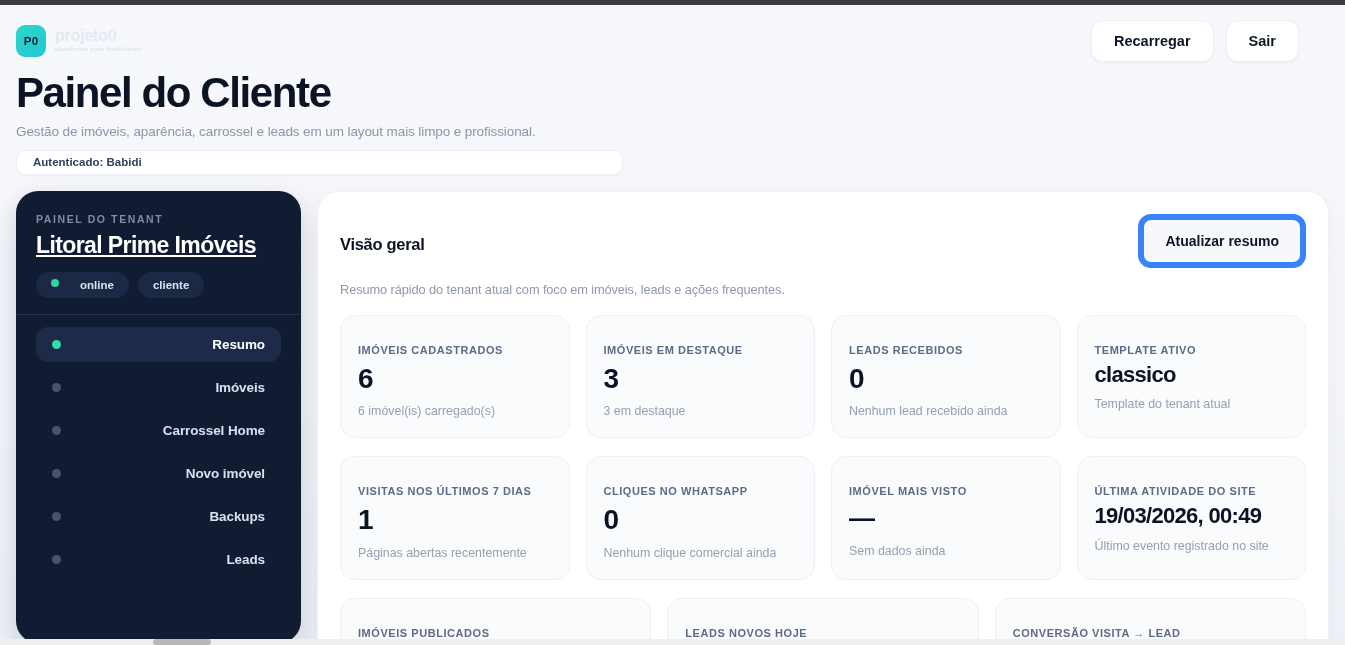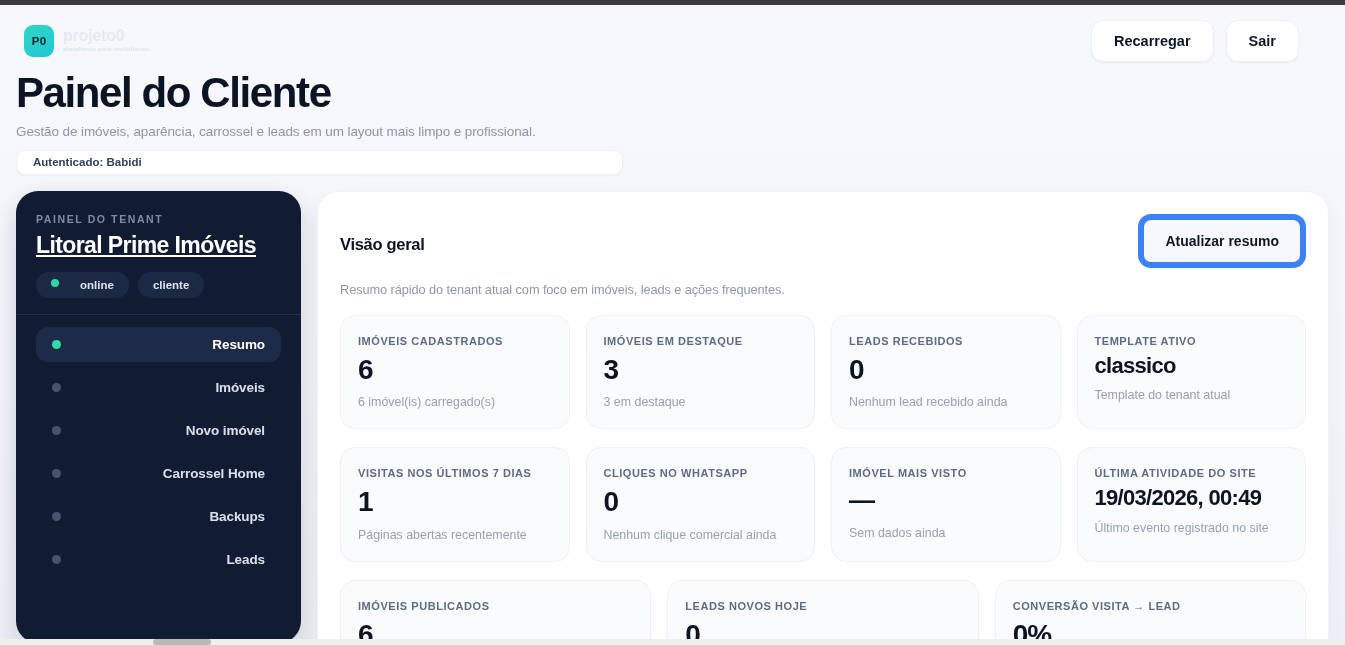--- a/index.html
+++ b/index.html
@@ -34,21 +34,21 @@
     height: 635px;
     background: linear-gradient(180deg, #f7f8fc 0%, #f4f6fb 60%, #eef1f7 100%);
     overflow: hidden;
   }
 
   
   .topbar {
     display: flex;
     align-items: center;
     justify-content: space-between;
-    padding: 13px 46px 0 24px;
+    padding: 13px 46px 0 16px;
     height: 58px;
   }
 
   .brand {
     display: flex;
     align-items: center;
     gap: 9px;
   }
 
   .brand-badge {
@@ -287,21 +287,21 @@
   }
 
   .cards.trio {
     grid-template-columns: repeat(3, 1fr);
   }
 
   .card {
     background: #fafbfd;
     border: 1px solid #eef0f5;
     border-radius: 15px;
-    padding: 19px 17px 18px 17px;
+    padding: 28px 17px 18px 17px;
   }
 
   .card-label {
     font-size: 11px;
     font-weight: 800;
     letter-spacing: .55px;
     color: #5c6b86;
     text-transform: uppercase;
   }
 
@@ -390,25 +390,25 @@
         <div class="nav-item active">
           <span class="nav-dot"></span>
           <span class="nav-label">Resumo</span>
         </div>
         <div class="nav-item">
           <span class="nav-dot"></span>
           <span class="nav-label">Imóveis</span>
         </div>
         <div class="nav-item">
           <span class="nav-dot"></span>
+          <span class="nav-label">Carrossel Home</span>
+        </div>
+        <div class="nav-item">
+          <span class="nav-dot"></span>
           <span class="nav-label">Novo imóvel</span>
-        </div>
-        <div class="nav-item">
-          <span class="nav-dot"></span>
-          <span class="nav-label">Carrossel Home</span>
         </div>
         <div class="nav-item">
           <span class="nav-dot"></span>
           <span class="nav-label">Backups</span>
         </div>
         <div class="nav-item">
           <span class="nav-dot"></span>
           <span class="nav-label">Leads</span>
         </div>
       </nav>

